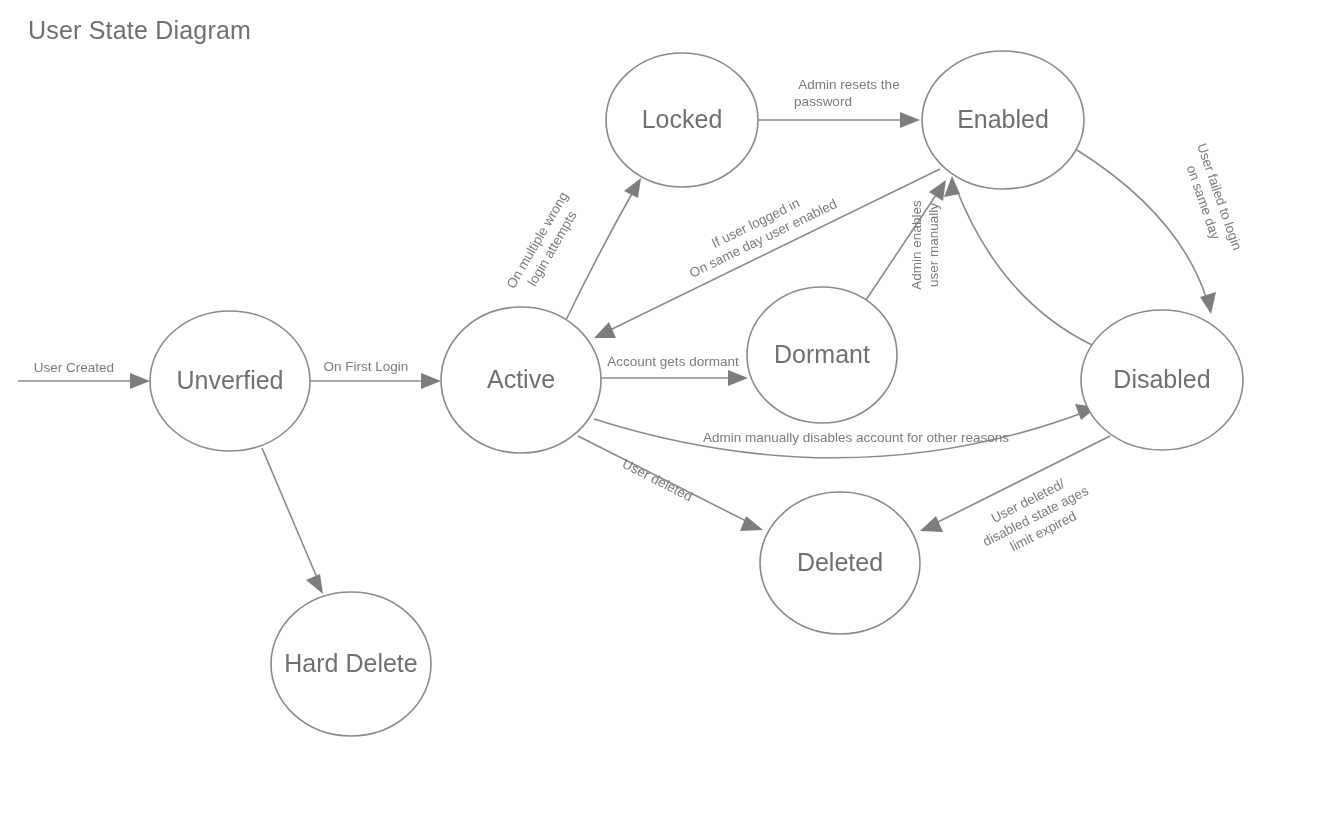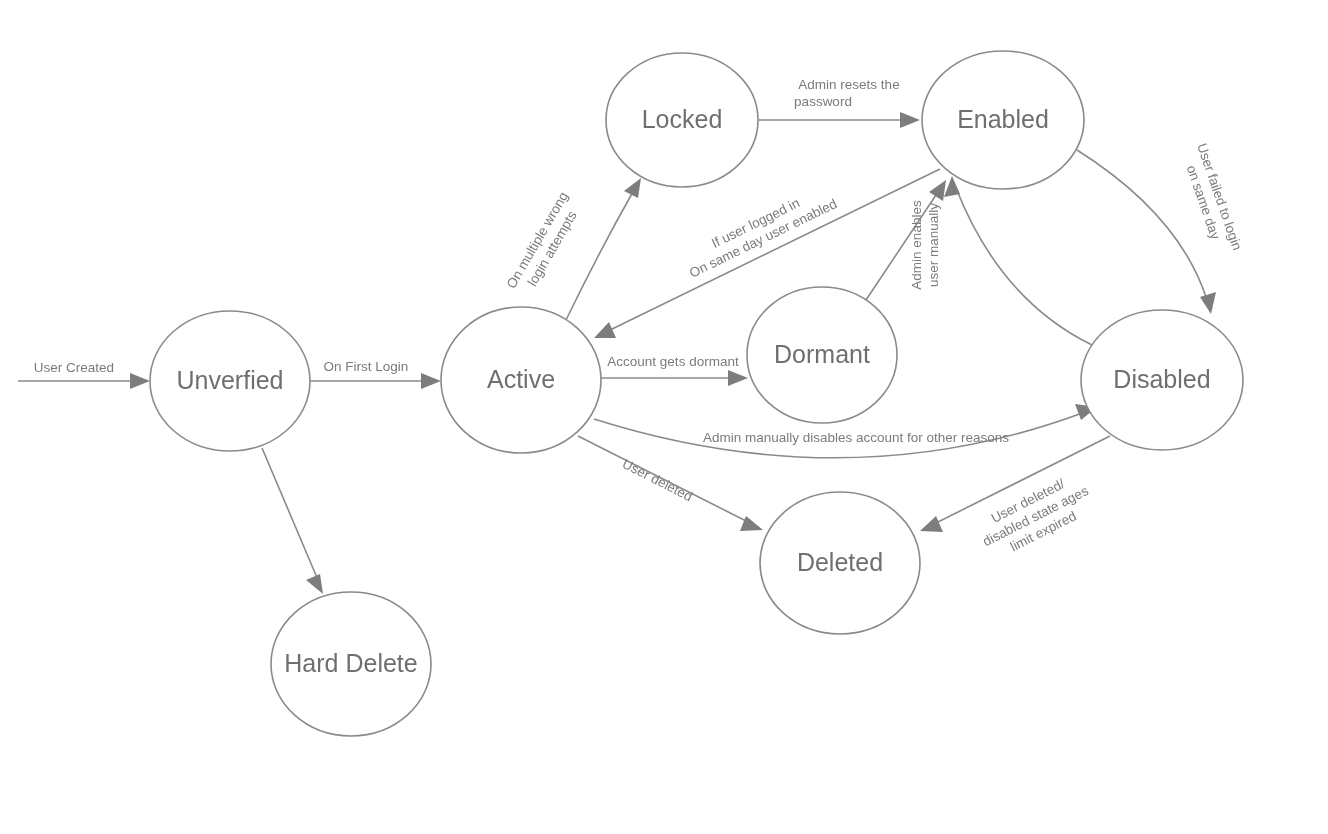--- a/index.html
+++ b/index.html
@@ -67,20 +67,21 @@
   .arrow-head {
     fill: #7d7d7d;
     stroke: none;
   }
 </style>
 </head>
 <body>
 
 <div id="canvas-wrap">
 
+  <div class="page-title">User State Diagram</div>
 
   <svg id="diagram" viewBox="0 0 1328 834" xmlns="http://www.w3.org/2000/svg">
 
     <g>
       <path class="edge-path" d="M 18,381 L 140,381"></path>
       <polygon class="arrow-head" points="150,381 130,373 130,389"></polygon>
       <text class="edge-label" x="74" y="368">User Created</text>
     </g>
 
     <g>

